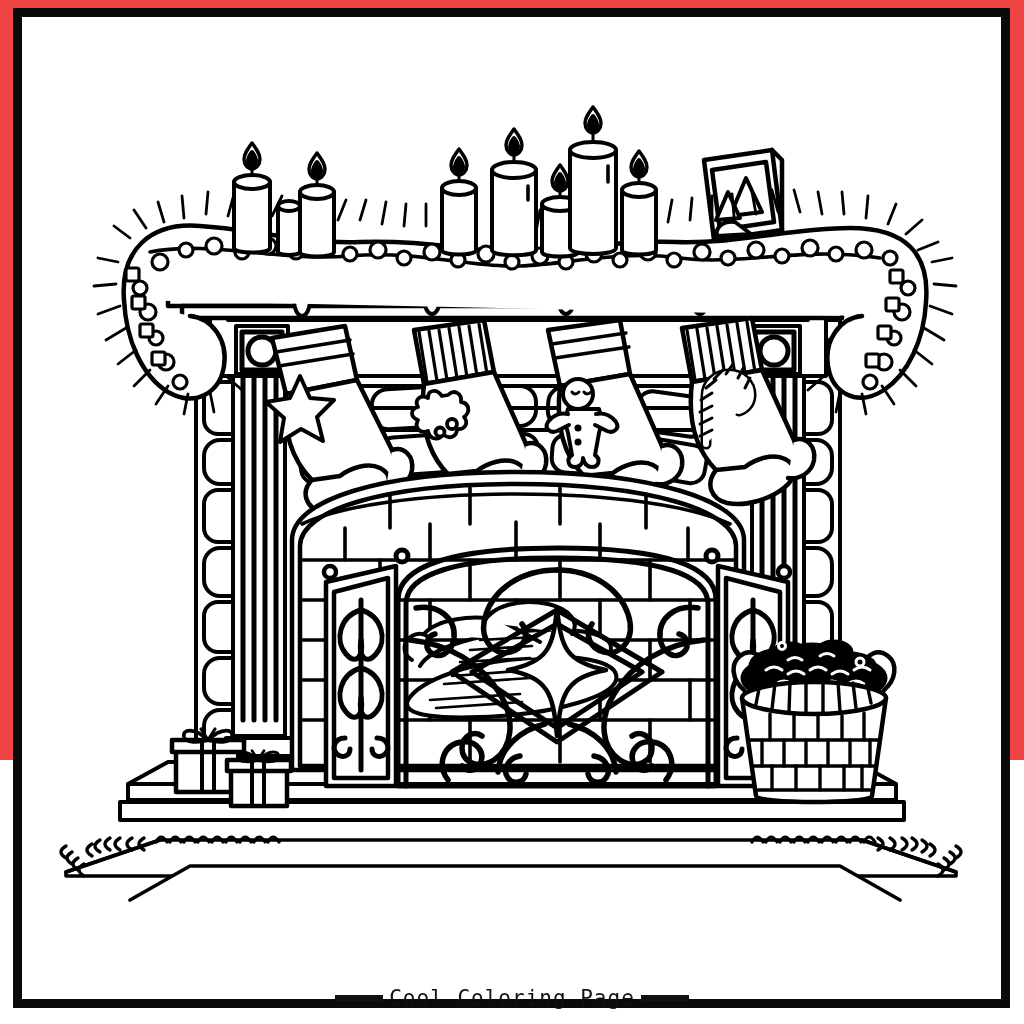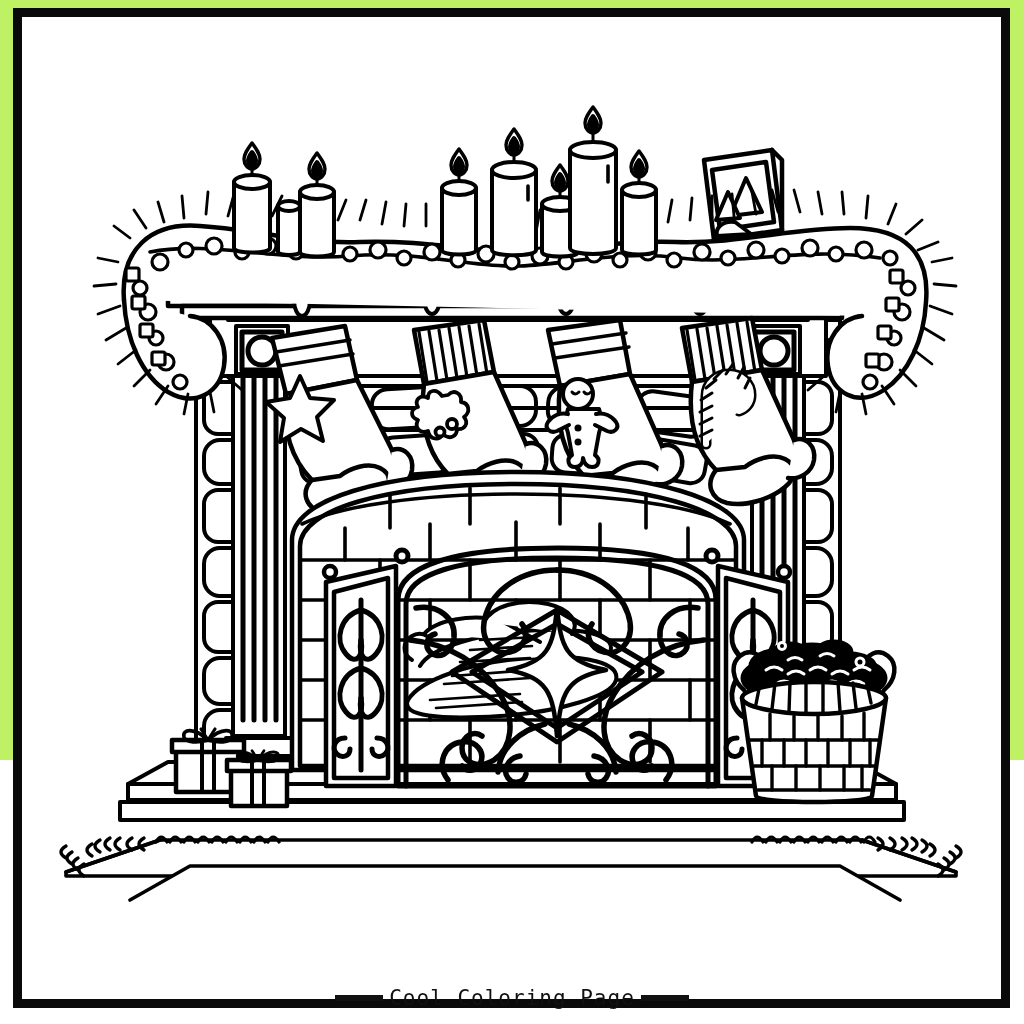--- a/index.html
+++ b/index.html
@@ -1,18 +1,18 @@
 <!DOCTYPE html>
 <html><head>
 <meta charset="utf-8">
 <title>Coloring Page</title>
 <style>
   html,body{margin:0;padding:0;background:#ffffff;}
   body{width:1024px;height:1024px;font-family:"Liberation Sans",sans-serif;overflow:hidden;}
-  #page{position:relative;width:1024px;height:760px;background:#bef264;}
+  #page{position:relative;width:1024px;height:760px;background:#ef4444;}
   #frame{position:absolute;left:13px;top:8px;width:997px;height:1000px;box-sizing:border-box;border:9px solid #0a0a0a;background:#fff;}
   #art{position:absolute;left:0;top:0;width:1024px;height:1024px;}
   #watermark{position:absolute;left:0;top:988px;width:1024px;text-align:center;
     font-family:"DejaVu Sans Mono",monospace;font-size:21px;letter-spacing:1px;color:#111;
     line-height:1;white-space:nowrap;}
   #watermark .rule{display:inline-block;width:48px;height:6px;background:#111;vertical-align:4px;}
   #watermark .wtext{display:inline-block;padding:0 6px;}
 </style>
 </head>
 <body>

